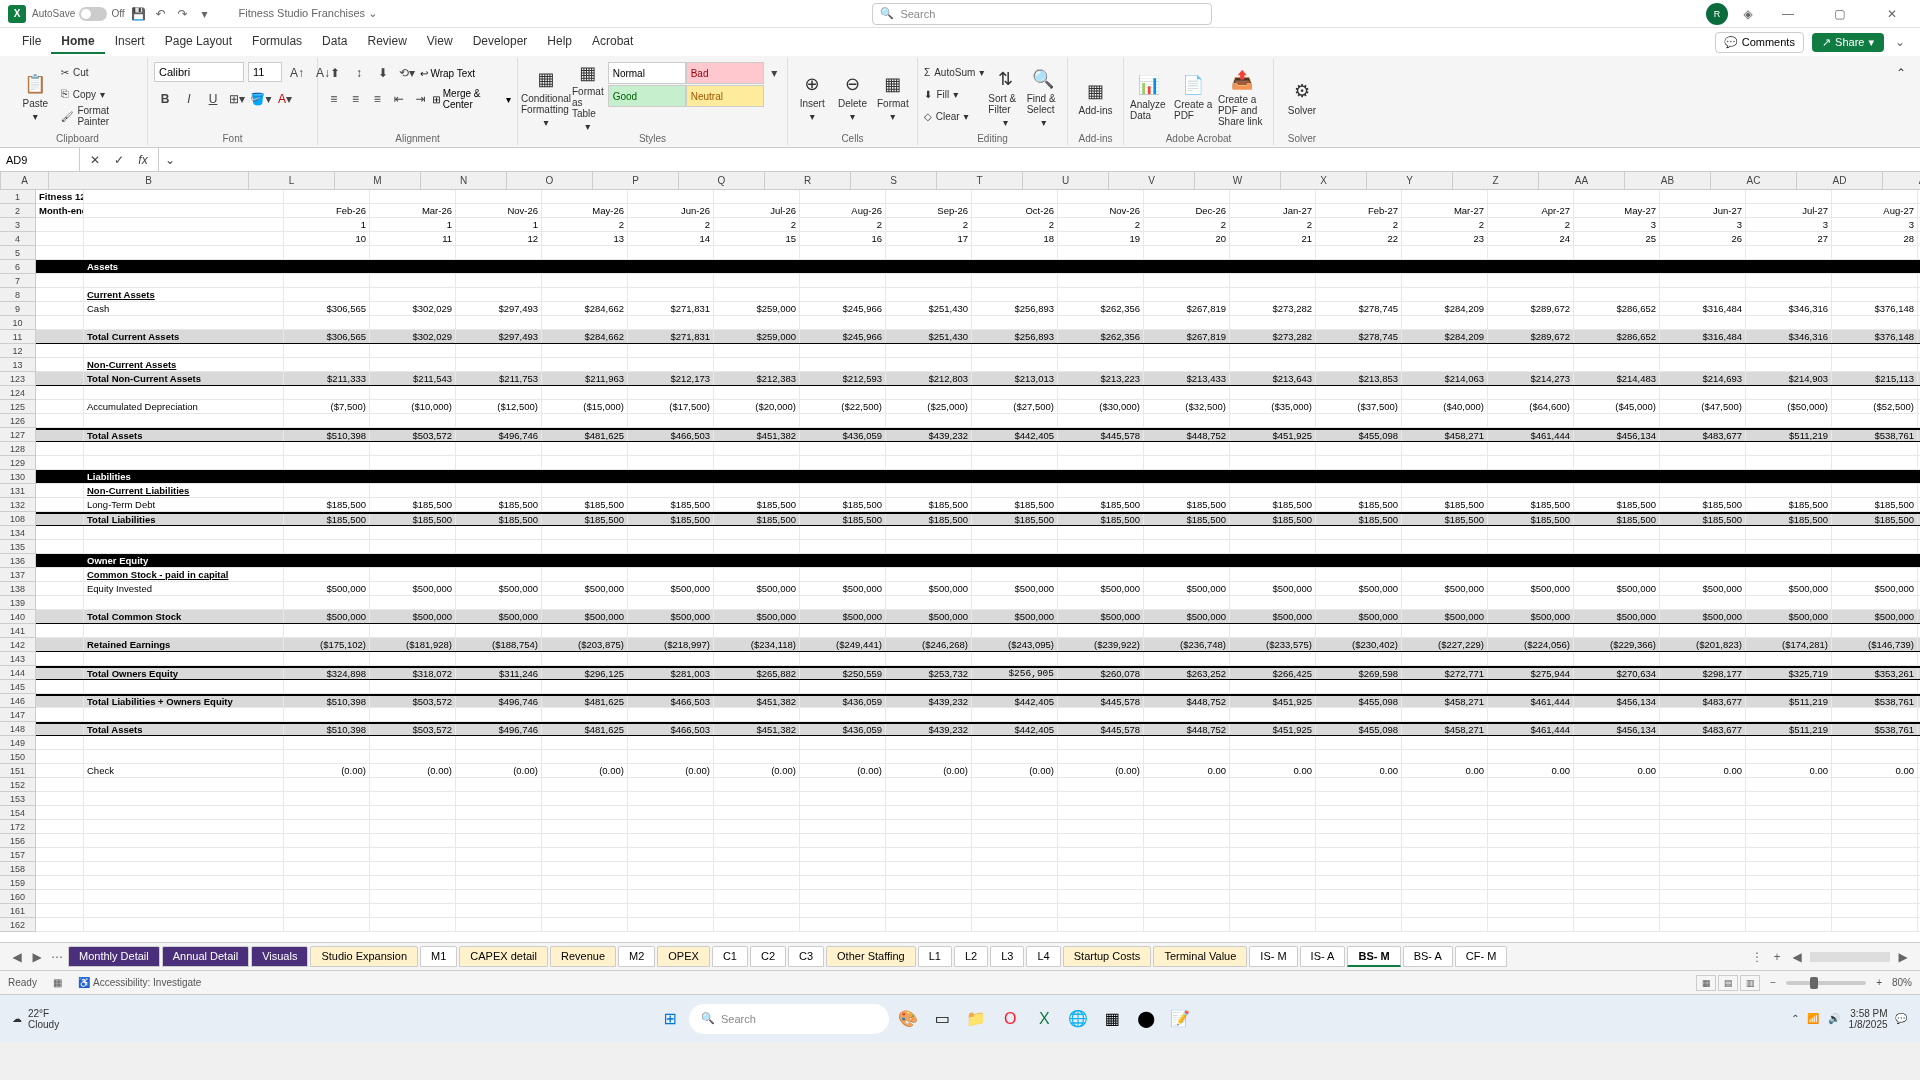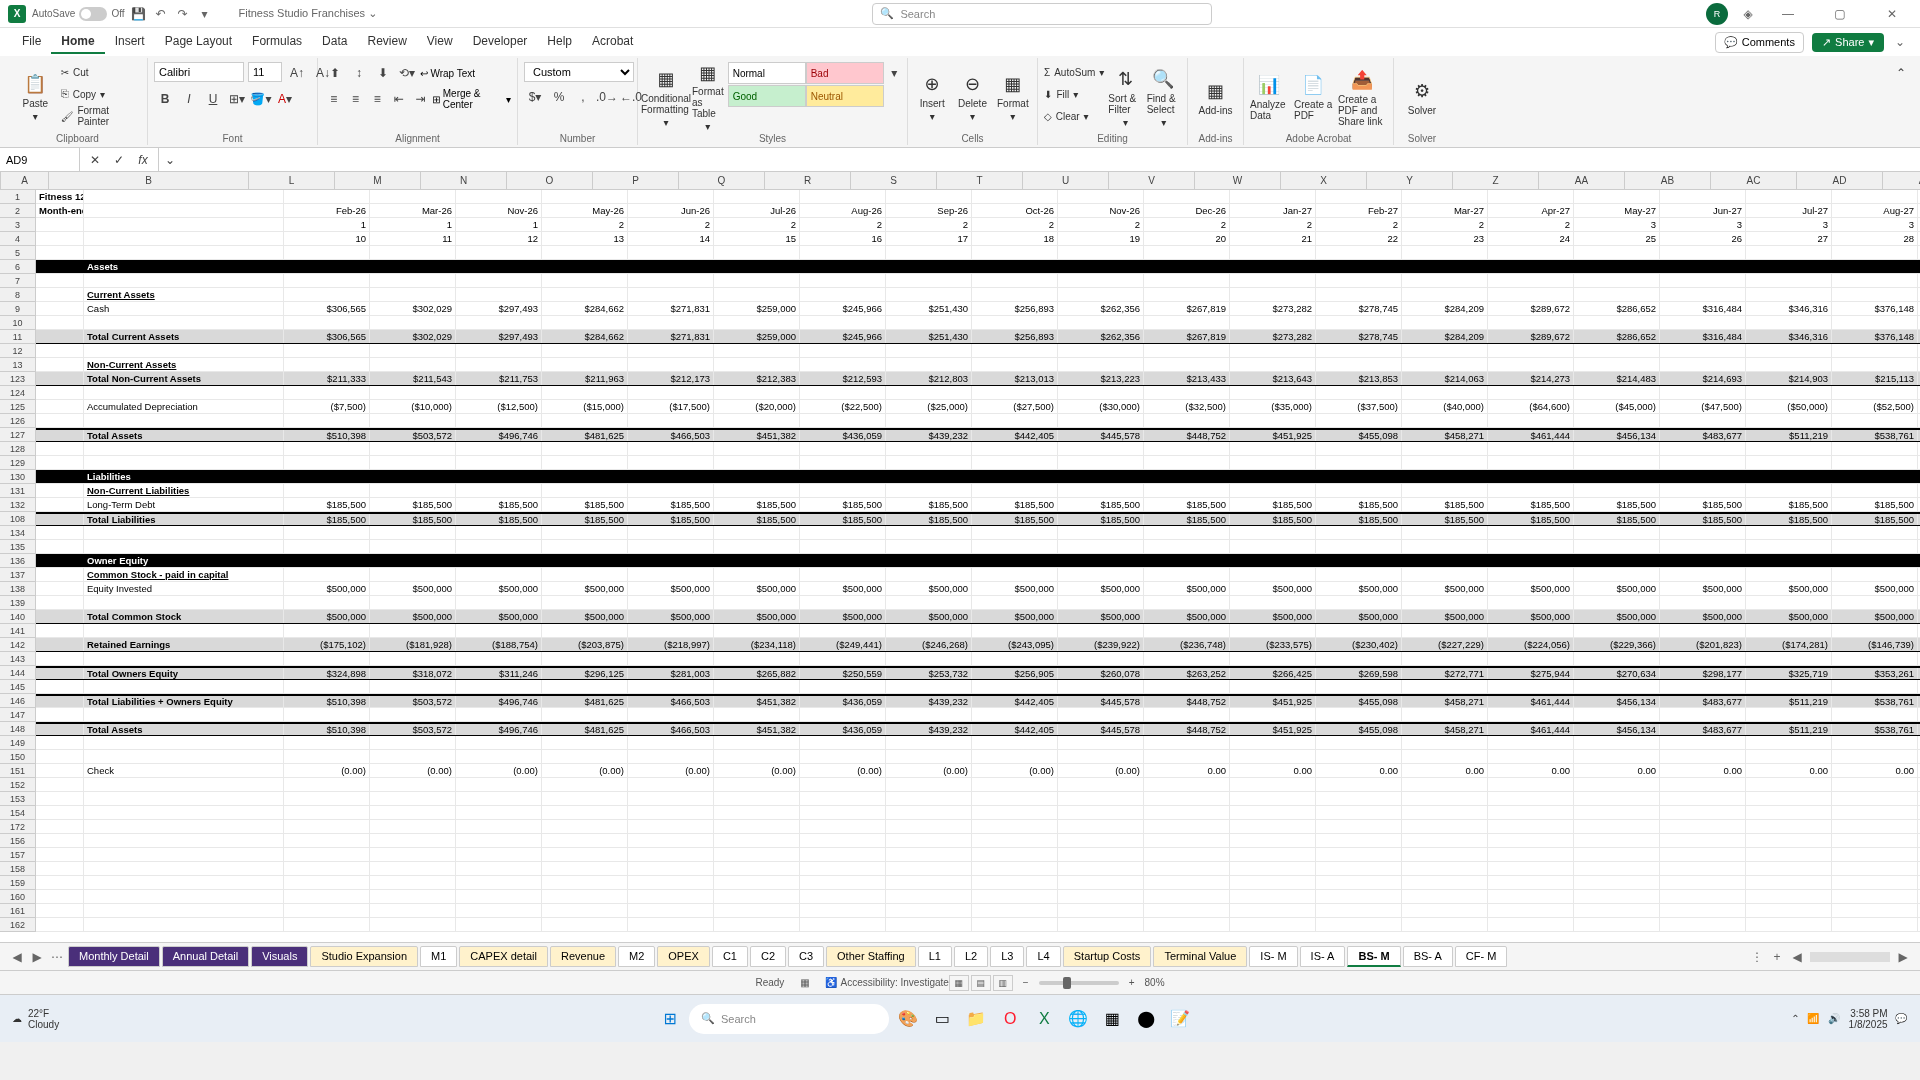--- a/index.html
+++ b/index.html
@@ -60,21 +60,21 @@
 .crow.black .cc{border-right-color:#000;font-weight:bold}
 .crow.gray{background:#d9d9d9}
 .crow.dtop{border-top:2px solid #000}
 .crow.bbot{border-bottom:1px solid #000}
 .sheet-tabs{height:28px;background:#f5f5f5;border-top:1px solid #ccc;display:flex;align-items:center;padding:0 8px;gap:2px}
 .nav-btn{width:18px;height:18px;display:flex;align-items:center;justify-content:center;color:#666;font-size:12px}
 .tab{padding:3px 10px;font-size:11px;border:1px solid #ccc;background:#fff;border-radius:2px 2px 0 0;cursor:pointer}
 .tab.purple{background:#4a2f7a;color:#fff}
 .tab.yellow{background:#fff2cc}
 .tab.active{background:#fff;border-bottom:2px solid #107c41;font-weight:bold}
-.statusbar{height:24px;background:#f5f5f5;border-top:1px solid #ccc;display:flex;align-items:center;padding:0 8px;font-size:10px;color:#555;justify-content:center}
+.statusbar{height:24px;background:#f5f5f5;border-top:1px solid #ccc;display:flex;align-items:center;padding:0 8px;font-size:10px;color:#555;justify-content:space-between}
 .taskbar{height:48px;background:#e8eef5;border-top:1px solid #ccc;display:flex;align-items:center;padding:0 12px}
 .weather{display:flex;align-items:center;gap:6px;font-size:10px;color:#333}
 .taskbar .center{flex:1;display:flex;justify-content:center;align-items:center;gap:4px}
 .tb-search{width:200px;height:30px;background:#fff;border-radius:15px;display:flex;align-items:center;padding:0 12px;font-size:11px;color:#888;gap:6px}
 .tb-icon{width:30px;height:30px;border-radius:4px;display:flex;align-items:center;justify-content:center;font-size:16px}
 .tray{display:flex;align-items:center;gap:8px;font-size:10px;color:#333}
 .view-btns{display:flex;gap:2px}
 .vb{width:20px;height:16px;border:1px solid #ccc;display:flex;align-items:center;justify-content:center;font-size:9px}
 .zoom-slider{width:80px;height:4px;background:#ccc;position:relative;border-radius:2px}
 .zoom-slider::after{content:'';width:8px;height:12px;background:#666;position:absolute;left:30%;top:-4px;border-radius:2px}
@@ -181,33 +181,20 @@
       <div style="display:flex;gap:2px">
         <div class="rb">≡</div>
         <div class="rb">≡</div>
         <div class="rb">≡</div>
         <div class="rb">⇤</div>
         <div class="rb">⇥</div>
         <div style="font-size:10px;display:flex;align-items:center;gap:2px">⊞<span>Merge &amp; Center</span>▾</div>
       </div>
     </div>
     <div class="rgroup-label">Alignment</div>
-  </div>
-  <div class="rgroup" style="width:120px">
-    <div class="rgroup-body" style="flex-direction:column;gap:4px">
-      <select class="font-sel" style="width:110px"><option>Custom</option></select>
-      <div class="btn-row">
-        <div class="rb">$▾</div>
-        <div class="rb">%</div>
-        <div class="rb">,</div>
-        <div class="rb">.0→</div>
-        <div class="rb">←.0</div>
-      </div>
-    </div>
-    <div class="rgroup-label">Number</div>
   </div>
   <div class="rgroup" style="width:270px">
     <div class="rgroup-body">
       <div class="bigbtn"><div class="ic">▦</div><span>Conditional Formatting</span>▾</div>
       <div class="bigbtn"><div class="ic">▦</div><span>Format as Table</span>▾</div>
       <div style="display:flex;flex-direction:column;gap:1px">
         <div style="display:flex">
           <div class="style-cell style-normal">Normal</div>
           <div class="style-cell style-bad">Bad</div>
         </div>
@@ -1197,21 +1184,21 @@
           <div class="cc " style="width: 48px;"></div>
           <div class="cc b" style="width: 200px;">Total Owners Equity</div>
           <div class="cc r" style="width: 86px;">$324,898</div>
           <div class="cc r" style="width: 86px;">$318,072</div>
           <div class="cc r" style="width: 86px;">$311,246</div>
           <div class="cc r" style="width: 86px;">$296,125</div>
           <div class="cc r" style="width: 86px;">$281,003</div>
           <div class="cc r" style="width: 86px;">$265,882</div>
           <div class="cc r" style="width: 86px;">$250,559</div>
           <div class="cc r" style="width: 86px;">$253,732</div>
-          <div class="cc r" style="width: 86px;">$256,905</div>
+          <div class="cc r" style="width: 86px; font-family: Liberation Mono, monospace;">$256,905</div>
           <div class="cc r" style="width: 86px;">$260,078</div>
           <div class="cc r" style="width: 86px;">$263,252</div>
           <div class="cc r" style="width: 86px;">$266,425</div>
           <div class="cc r" style="width: 86px;">$269,598</div>
           <div class="cc r" style="width: 86px;">$272,771</div>
           <div class="cc r" style="width: 86px;">$275,944</div>
           <div class="cc r" style="width: 86px;">$270,634</div>
           <div class="cc r" style="width: 86px;">$298,177</div>
           <div class="cc r" style="width: 86px;">$325,719</div>
           <div class="cc r" style="width: 86px;">$353,261</div>

